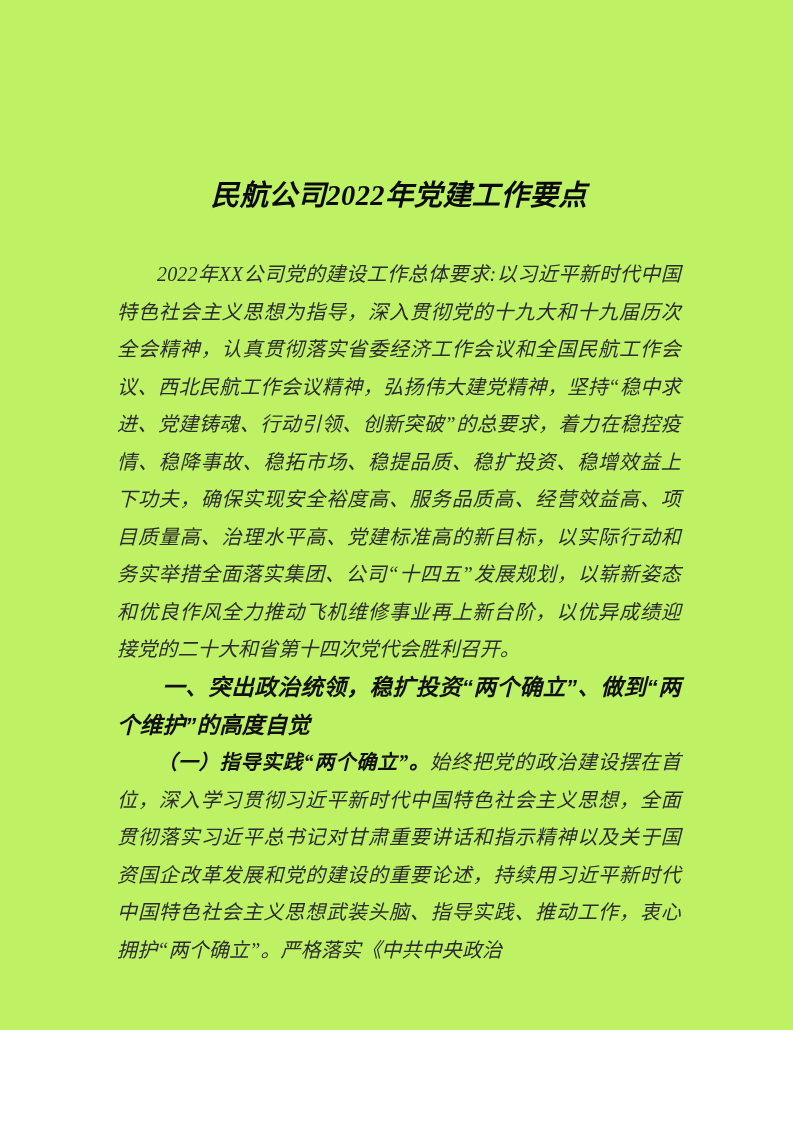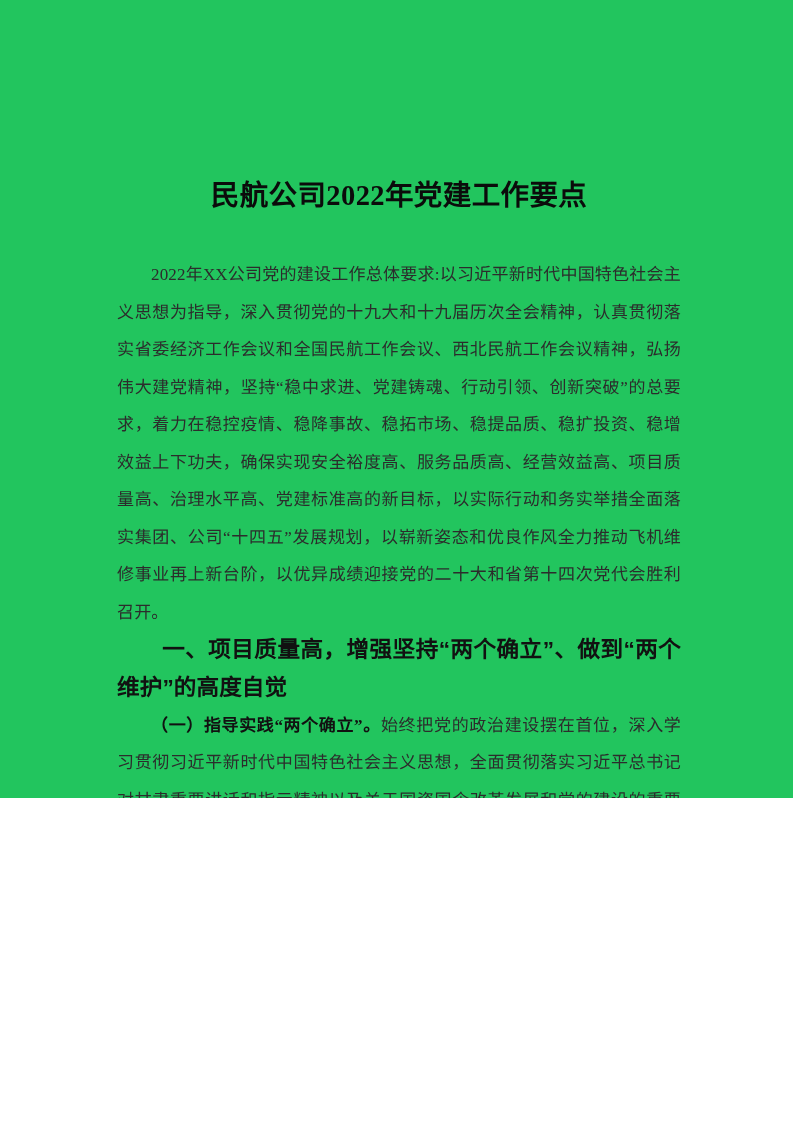--- a/index.html
+++ b/index.html
@@ -9,24 +9,25 @@
     background: #ffffff;
   }
   body {
     font-family: "Liberation Serif", "DejaVu Serif", serif;
     -webkit-font-smoothing: antialiased;
   }
 
   .page {
     position: relative;
     width: 793px;
-    height: 798px;
-    background: #22c55e;
+    height: 1030px;
+    background: #bef264;
     overflow: hidden;
     box-sizing: border-box;
+    font-style: italic;
   }
 
   .content {
     position: absolute;
     left: 117px;
     top: 0;
     width: 564px;
   }
 
   
@@ -42,21 +43,21 @@
     color: #0b0b0b;
     padding-top: 176px;
     white-space: nowrap;
   }
 
   
   .para {
     margin: 0;
     padding: 0;
     font-family: "Liberation Serif", "DejaVu Serif", serif;
-    font-size: 17px;
+    font-size: 20px;
     line-height: 37.55px;
     color: #2c2c2c;
     text-align: justify;
     text-justify: inter-character;
     text-indent: 2em;
     letter-spacing: 0.15px;
     word-break: break-all;
   }
 
   .para.first-body {
@@ -94,18 +95,18 @@
 </head>
 <body>
 
 <div class="page">
   <div class="content">
 
     <h1 class="doc-title">民航公司2022年党建工作要点</h1>
 
     <p class="para first-body">2022年XX公司党的建设工作总体要求:以习近平新时代中国特色社会主义思想为指导，深入贯彻党的十九大和十九届历次全会精神，认真贯彻落实省委经济工作会议和全国民航工作会议、西北民航工作会议精神，弘扬伟大建党精神，坚持“稳中求进、党建铸魂、行动引领、创新突破”的总要求，着力在稳控疫情、稳降事故、稳拓市场、稳提品质、稳扩投资、稳增效益上下功夫，确保实现安全裕度高、服务品质高、经营效益高、项目质量高、治理水平高、党建标准高的新目标，以实际行动和务实举措全面落实集团、公司“十四五”发展规划，以崭新姿态和优良作风全力推动飞机维修事业再上新台阶，以优异成绩迎接党的二十大和省第十四次党代会胜利召开。</p>
 
-    <p class="heading-1">一、项目质量高，增强坚持“两个确立”、做到“两个维护”的高度自觉</p>
+    <p class="heading-1">一、突出政治统领，稳扩投资“两个确立”、做到“两个维护”的高度自觉</p>
 
     <p class="para"><span class="lead-in">（一）指导实践“两个确立”。</span><span class="body-run">始终把党的政治建设摆在首位，深入学习贯彻习近平新时代中国特色社会主义思想，全面贯彻落实习近平总书记对甘肃重要讲话和指示精神以及关于国资国企改革发展和党的建设的重要论述，持续用习近平新时代中国特色社会主义思想武装头脑、指导实践、推动工作，衷心拥护“两个确立”。严格落实《中共中央政治</span></p>
 
   </div>
 </div>
 
 </body></html>

